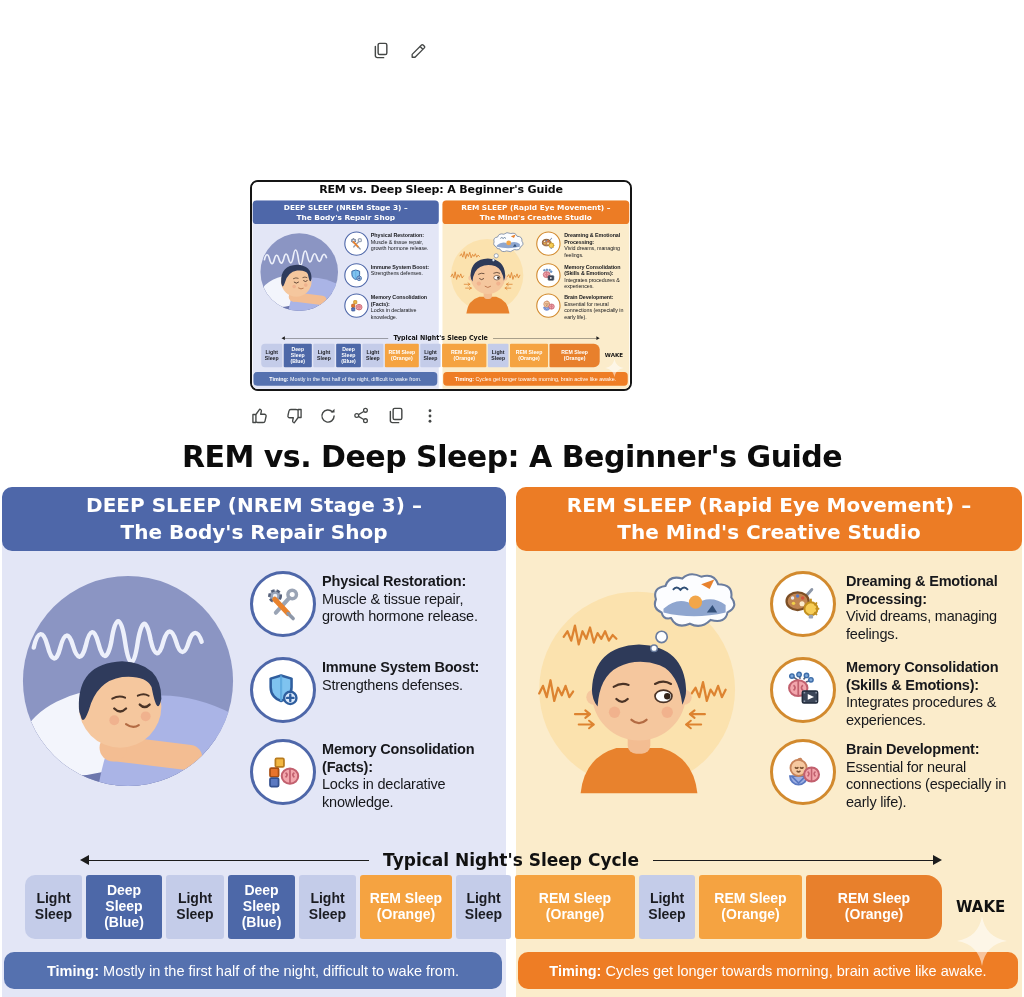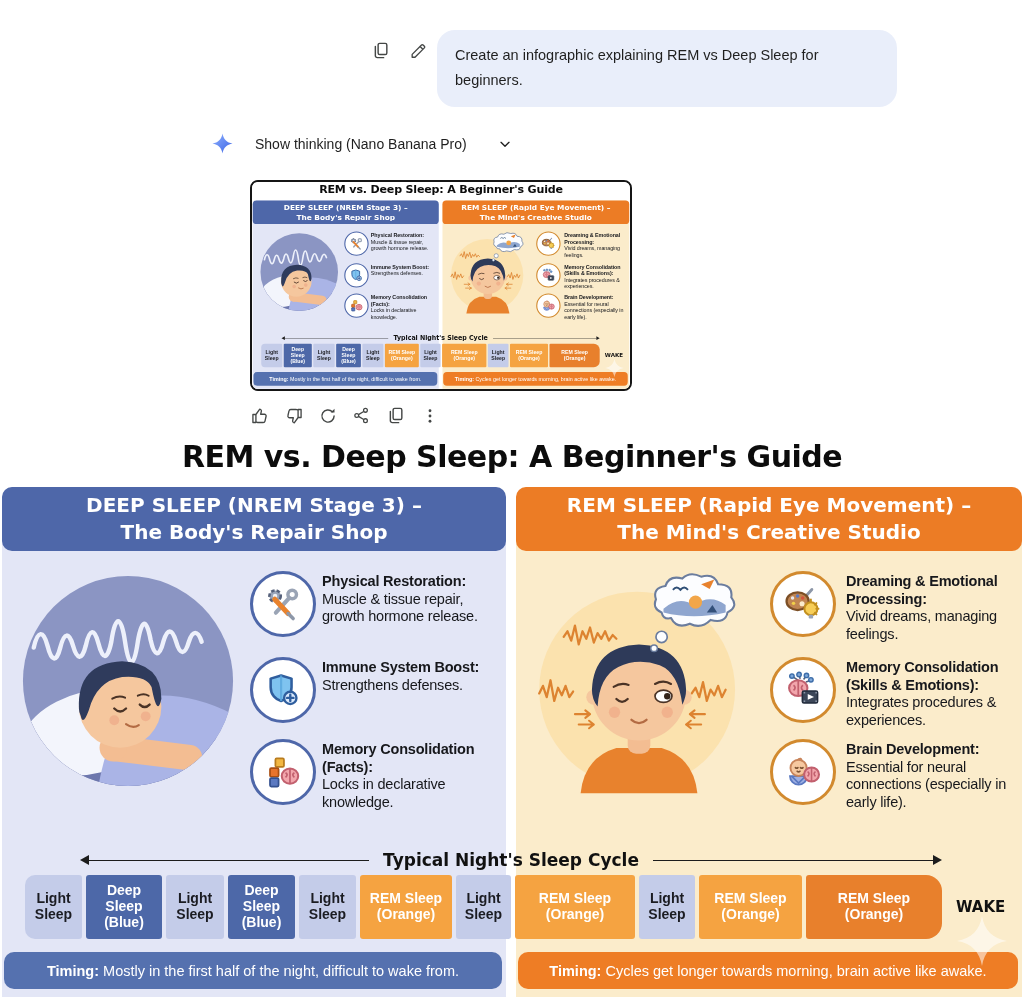--- a/index.html
+++ b/index.html
@@ -97,43 +97,21 @@
       <rect x="9" y="3" width="11" height="14" rx="2" fill="none" stroke="currentColor" stroke-width="1.8"></rect>
       <path d="M5.5 7v11.5a2.5 2.5 0 0 0 2.5 2.5H16" fill="none" stroke="currentColor" stroke-width="1.8" stroke-linecap="round"></path>
     </svg>
   </button>
   <button class="icon-btn" style="left:404px;top:36px;">
     <svg width="19" height="19" viewBox="0 0 24 24">
       <path d="M4 20.5v-3.6L15.8 5.1a1.4 1.4 0 0 1 2 0l1.6 1.6a1.4 1.4 0 0 1 0 2L7.6 20.5H4z" fill="none" stroke="currentColor" stroke-width="1.7" stroke-linejoin="round"></path>
       <path d="M14 7l3.5 3.5" stroke="currentColor" stroke-width="1.7"></path>
     </svg>
   </button>
-  <div class="user-bubble">
-    <span>Create an infographic explaining REM vs Deep Sleep for beginners.</span>
-  </div>
-
-  <button class="thinking-row">
-    <span style="display:flex;">
-      <svg width="21" height="21" viewBox="0 0 48 48">
-        <defs>
-            <linearGradient id="sg" x1="0" y1="0" x2="1" y2="1">
-          <stop offset="0" stop-color="#8fb2ff"></stop>
-              <stop offset="1" stop-color="#3b62e4"></stop>
-        </linearGradient>
-          </defs>
-        <path d="M24 1 C26 14 34 22 47 24 C34 26 26 34 24 47 C22 34 14 26 1 24 C14 22 22 14 24 1 Z" fill="url(#sg)"></path>
-      </svg>
-    </span>
-    <span class="thinking-label">Show thinking (Nano Banana Pro)</span>
-    <span class="thinking-chevron">
-      <svg width="16" height="16" viewBox="0 0 24 24">
-          <path d="M6 9.5l6 6 6-6" fill="none" stroke="#1f1f1f" stroke-width="2" stroke-linecap="round" stroke-linejoin="round"></path>
-        </svg>
-    </span>
-  </button>
+
 
   <div class="thumb">
     <div class="thumb-scale" id="thumb-slot">
         <section class="infographic" style="top: 0px;">
     <div class="ig-title">REM vs. Deep Sleep: A Beginner's Guide</div>
 
     <div class="panel left">
       <div class="panel-header">
         <div>DEEP SLEEP (NREM Stage 3) –</div>
         <div>The Body's Repair Shop</div>

